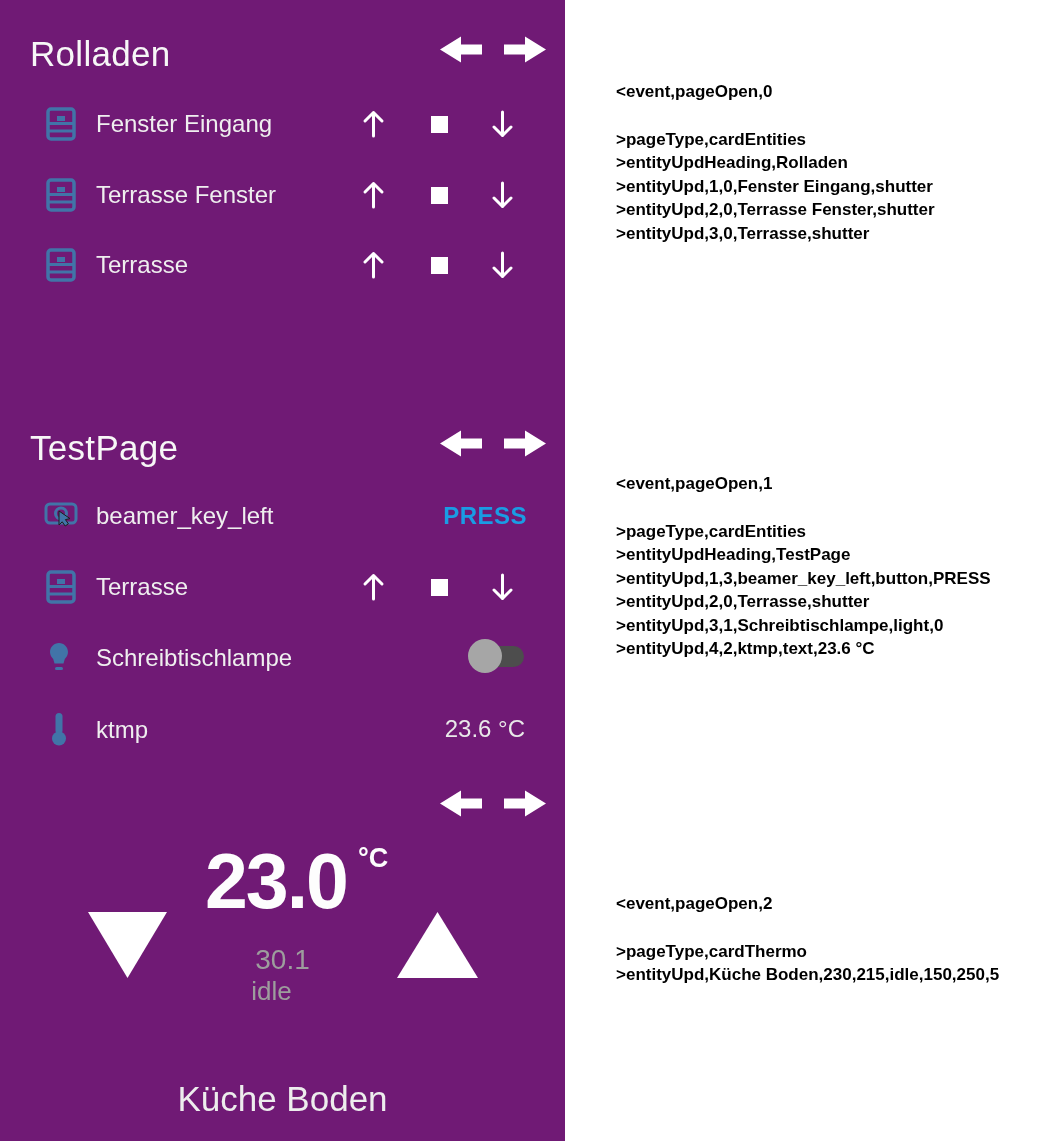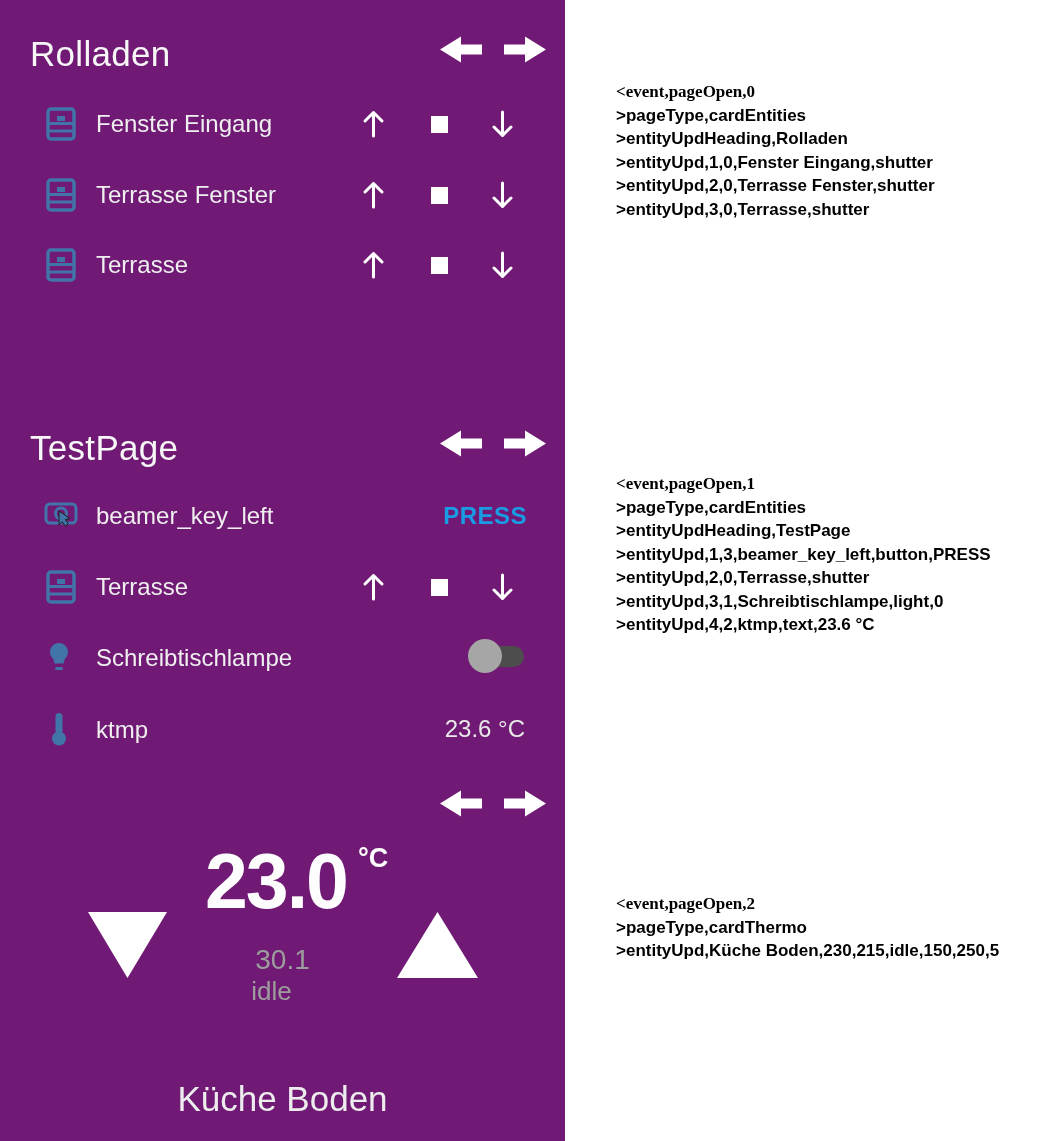--- a/index.html
+++ b/index.html
@@ -33,22 +33,22 @@
   .thermo-tri{position:absolute;cursor:pointer;}
   .thermo-set{position:absolute;left:0;top:944px;width:565px;text-align:center;
               font-size:28px;color:#9d9d9d;}
   .thermo-state{position:absolute;left:0;top:976px;width:543px;text-align:center;
                 font-size:26px;color:#9d9d9d;}
   .thermo-name{position:absolute;left:0;top:1079px;width:565px;text-align:center;
                font-size:35px;color:#ededed;}
   
   .proto{position:absolute;left:616px;width:425px;color:#000;font-weight:700;
          font-size:17px;line-height:23.5px;font-family:"Liberation Sans",sans-serif;}
-  .proto .proto-lines{white-space:pre-line;}
-  .proto .proto-event{white-space:pre;font-family:Liberation Serif, serif;}
+  .proto .proto-lines{margin-top:24px;white-space:pre-line;}
+  .proto .proto-event{white-space:pre;}
 </style>
 </head>
 <body>
 
 <div id="stage">
   <div id="panel">
 
     <div class="card-title" style="top:34px">Rolladen</div>
 
     <svg class="nav-btn" style="left:440px;top:33px" viewBox="0 0 42 32">

